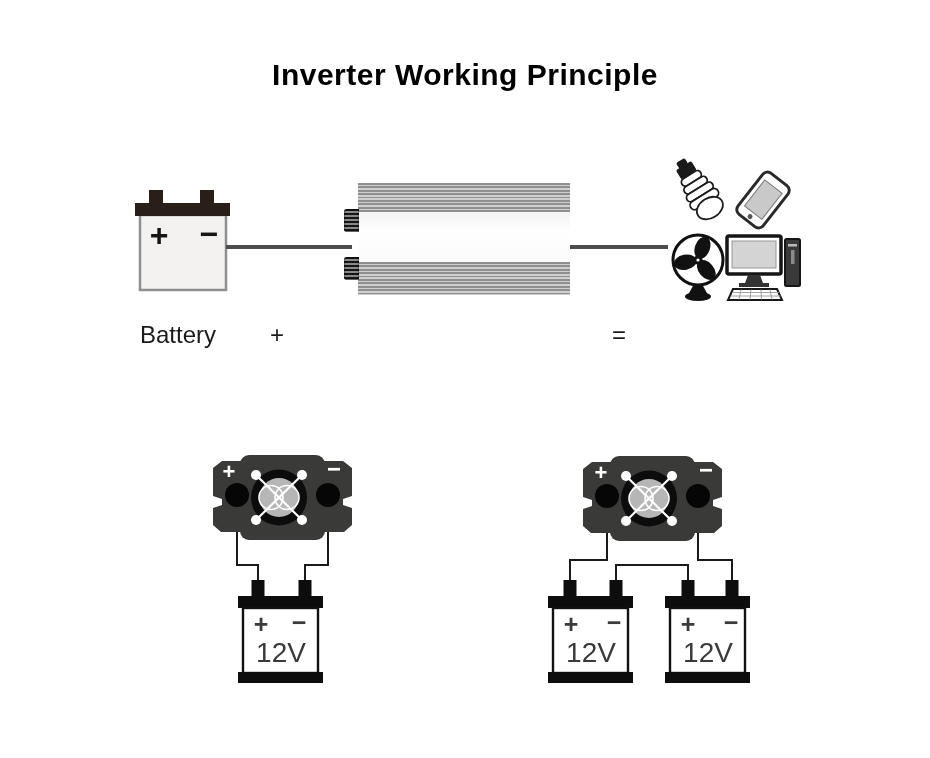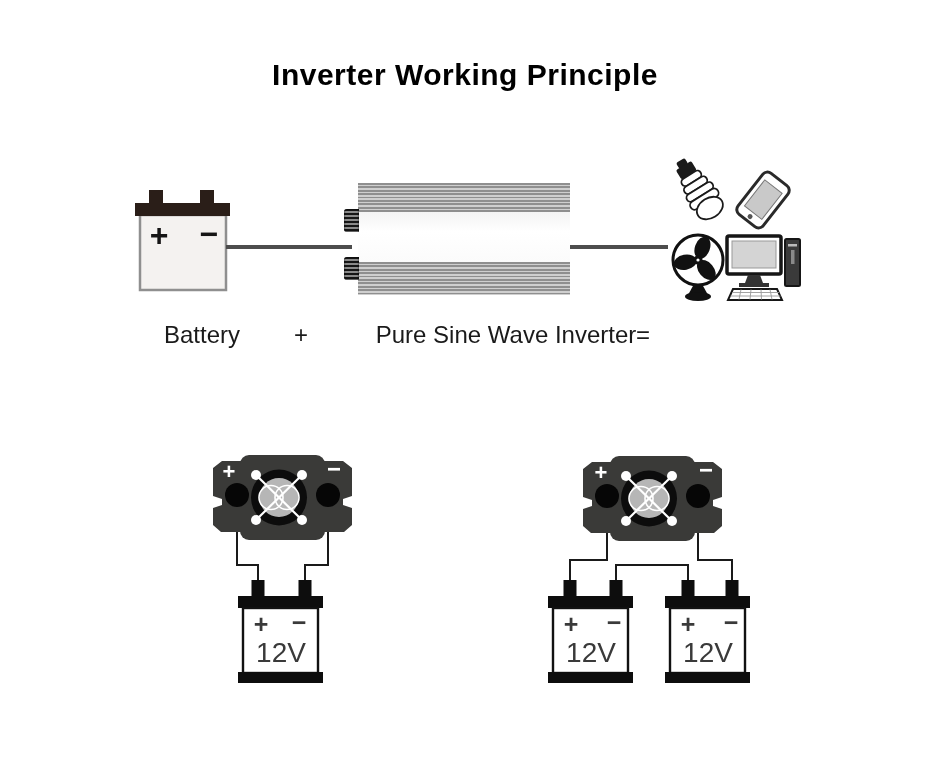--- a/index.html
+++ b/index.html
@@ -7,21 +7,21 @@
     position:relative;width:930px;height:717px;background:#ffffff;overflow:hidden;
     font-family:"Liberation Sans", sans-serif;color:#1a1a1a;
   }
   .title{
     position:absolute;top:58px;left:0;width:930px;text-align:center;
     font-size:30px;font-weight:700;color:#000;letter-spacing:.5px;
   }
   .abs{position:absolute;}
   .caption{
     position:absolute;top:321px;transform:translateX(-50%);
-    font-size:24px;color:#1a1a1a;white-space:nowrap;margin-left:24px;
+    font-size:24px;color:#1a1a1a;white-space:nowrap;
   }
   
   .wire{position:absolute;height:4px;background:#4d4d4d;}
   
   .inverter-photo{position:absolute;left:358px;top:183px;width:212px;height:112px;}
   .band-stripe{
     width:212px;
     background:repeating-linear-gradient(to bottom,#8f8f8f 0 1.7px,#cfcfcf 1.7px 3.4px);
   }
   .band-top{height:29px;}
@@ -120,21 +120,20 @@
       <path d="M6,53 L50,53 L55,64 L1,64 Z" fill="#fff" stroke="#161616" stroke-width="2"></path>
       <path d="M5,56.5 L52,56.5 M3.5,60 L53.5,60 M14,53.5 L12,63.5 M24,53.5 L23,63.5 M34,53.5 L34.5,63.5 M43,53.5 L45,63.5" stroke="#9a9a9a" stroke-width="0.9" fill="none"></path>
       <rect x="58" y="3" width="15" height="47" rx="1.5" fill="#3a3a3a" stroke="#161616" stroke-width="2"></rect>
       <rect x="61" y="8" width="9" height="2.5" fill="#bbb"></rect>
       <rect x="64" y="14" width="3.5" height="14" fill="#8a8a8a"></rect>
     </g>
   </svg>
 
   <span class="caption" style="left:178px">Battery</span>
   <span class="caption" style="left:277px">+</span>
-  <span class="caption" style="left:482px">Pure Sine Wave Inverter</span>
   <span class="caption" style="left:619px">=</span>
 
   <svg class="abs" style="left:205px;top:450px" width="160" height="240" viewBox="0 0 160 240">
     <path d="M32,45 V115 H53 V140" fill="none" stroke="#1a1a1a" stroke-width="2"></path>
     <path d="M123,45 V115 H100 V140" fill="none" stroke="#1a1a1a" stroke-width="2"></path>
     <use href="#inv-top" x="5" y="5"></use>
     <text x="24" y="29" font-size="22" font-weight="bold" fill="#fff" text-anchor="middle">+</text>
     <text x="129" y="27" font-size="24" font-weight="bold" fill="#fff" text-anchor="middle">−</text>
 
     <g>

